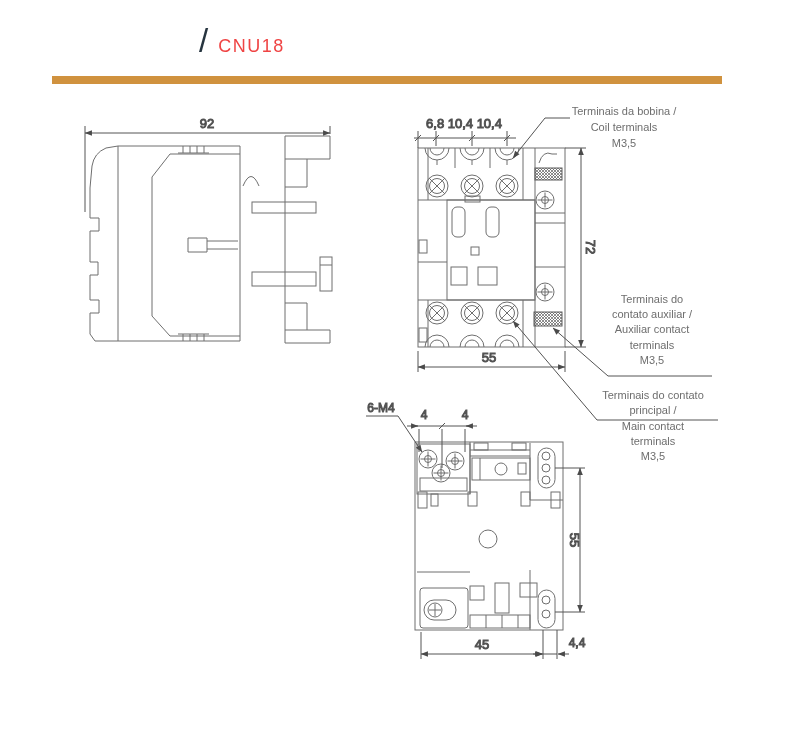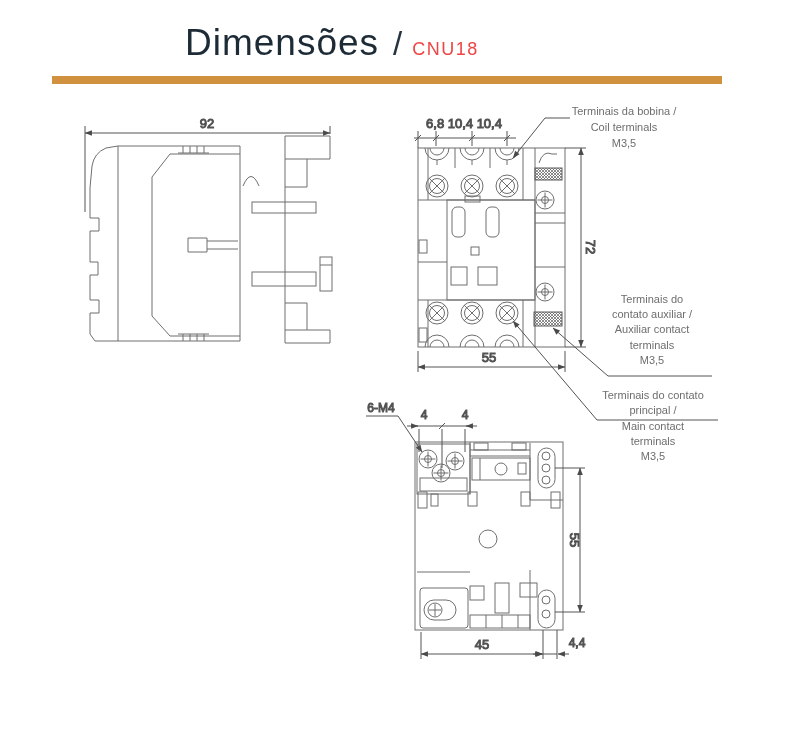--- a/index.html
+++ b/index.html
@@ -17,21 +17,20 @@
   .t{font-family:"Liberation Sans",sans-serif;font-size:13px;fill:#3d3d3d;}
   .t2{font-family:"Liberation Sans",sans-serif;font-size:12px;fill:#4a4a4a;}
   .a{font-family:"Liberation Sans",sans-serif;font-size:11px;fill:#6e6e6e;text-anchor:middle;}
 </style>
 </head>
 <body>
 
 <div class="page">
 
   <div class="header">
-    <span class="title">Dimensões</span>
     <span class="sep">/</span>
     <span class="model">CNU18</span>
   </div>
   <div class="accent-rule"></div>
 
   <svg width="800" height="739" viewBox="0 0 800 739">
     <defs>
       <marker id="arr" viewBox="0 0 10 10" refX="9.2" refY="5" markerWidth="9" markerHeight="8" orient="auto-start-reverse" markerUnits="userSpaceOnUse">
         <path d="M0.5,1.5 L9.5,5 L0.5,8.5 Z" fill="#4a4a4a"></path>
       </marker>

